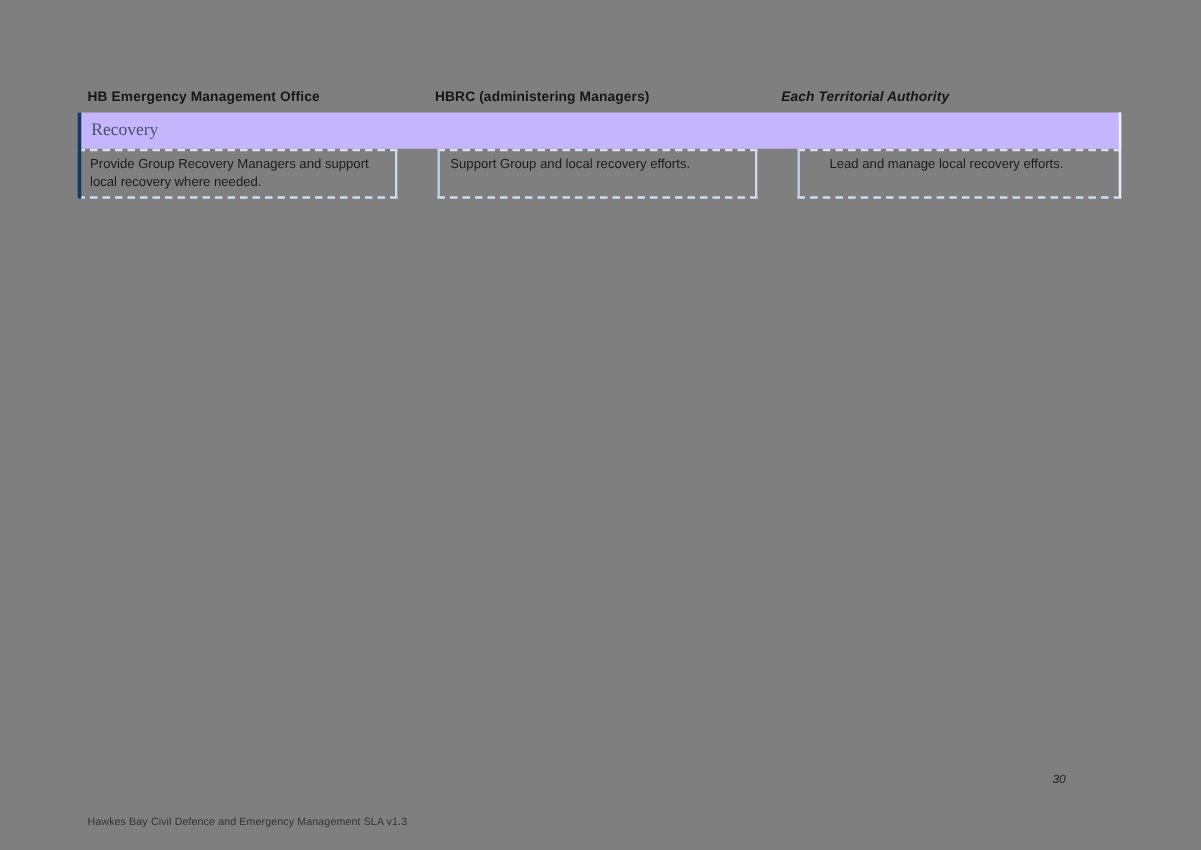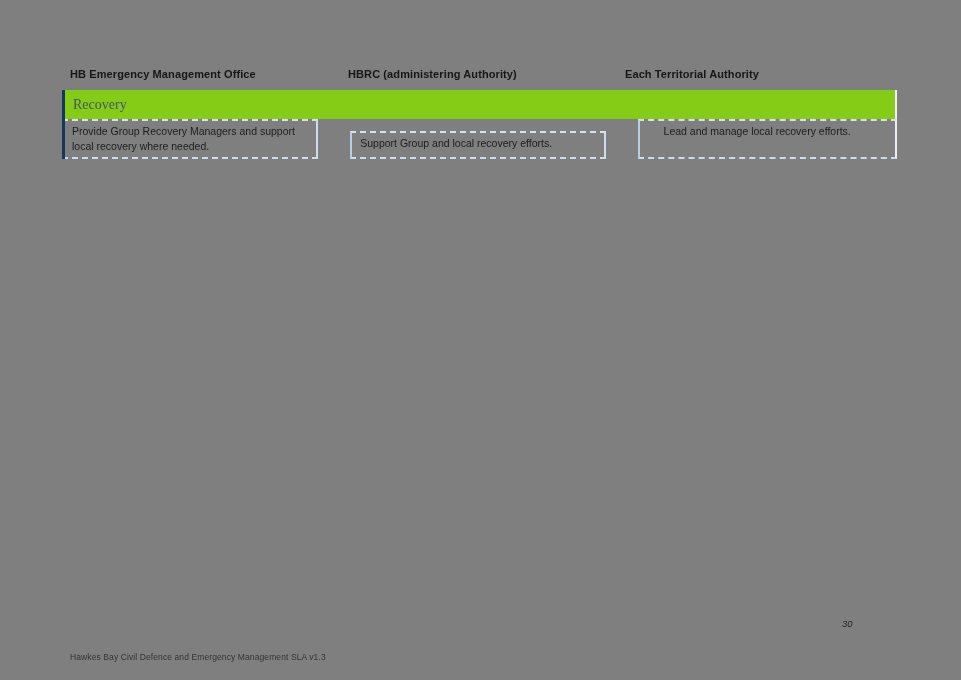--- a/index.html
+++ b/index.html
@@ -14,47 +14,47 @@
   }
   .doc-table {
     position: absolute;
     left: 62px;
     top: 63px;
     width: 835px;
   }
   .header-row {
     display: flex;
     height: 27px;
-    align-items: center;
+    align-items: flex-end;
     padding-bottom: 6px;
   }
   .header-cell {
     font-size: 11px;
     font-weight: bold;
     color: #161616;
     padding-left: 8px;
     letter-spacing: 0.1px;
   }
   .hc-1 { width: 278px; }
   .hc-2 { width: 277px; }
-  .hc-3 { width: 280px; }
+  .hc-3 { width: 280px; font-style: italic; }
   .body-wrap {
     position: relative;
   }
   .accent-bar {
     position: absolute;
     left: 0;
     top: 0;
     width: 3px;
     height: 100%;
     background: #17365d;
   }
   .section-row {
     height: 29px;
-    background: #84cc16;
+    background: #c4b5fd;
     border-right: 2px solid #eef3fa;
     display: flex;
     align-items: center;
   }
   .section-label {
     font-family: "Liberation Serif", serif;
     font-size: 14px;
     color: #44546a;
     padding-left: 11px;
   }
@@ -67,21 +67,21 @@
     border-left: 2px solid #b8cce4;
     border-right: 2px solid #cfdcee;
     border-top: 2px dashed #d6e2f0;
     border-bottom: 2px dashed #cfdcee;
     padding: 3px 8px 3px 8px;
     font-size: 10.5px;
     line-height: 1.4;
     color: #1c1c1c;
   }
   .dc-1 { width: 278px; border-left-color: #9fb6d6; }
-  .dc-2 { width: 277px; margin-top: 12px; }
+  .dc-2 { width: 277px; }
   .dc-3 { width: 280px; border-right-color: #e9eff7; padding-left: 24px; }
   .footer-title {
     position: absolute;
     left: 70px;
     top: 652px;
     font-size: 8.5px;
     color: #333333;
     letter-spacing: 0.1px;
   }
   .footer-page {
@@ -93,21 +93,21 @@
     font-style: italic;
   }
 </style>
 </head>
 <body>
 
 <div class="doc-table">
 
   <div class="header-row">
     <div class="header-cell hc-1">HB Emergency Management Office</div>
-    <div class="header-cell hc-2">HBRC (administering Authority)</div>
+    <div class="header-cell hc-2">HBRC (administering Managers)</div>
     <div class="header-cell hc-3">Each Territorial Authority</div>
   </div>
 
   <div class="body-wrap">
     <div class="accent-bar"></div>
 
     <div class="section-row">
       <div class="section-label">Recovery</div>
     </div>
 

